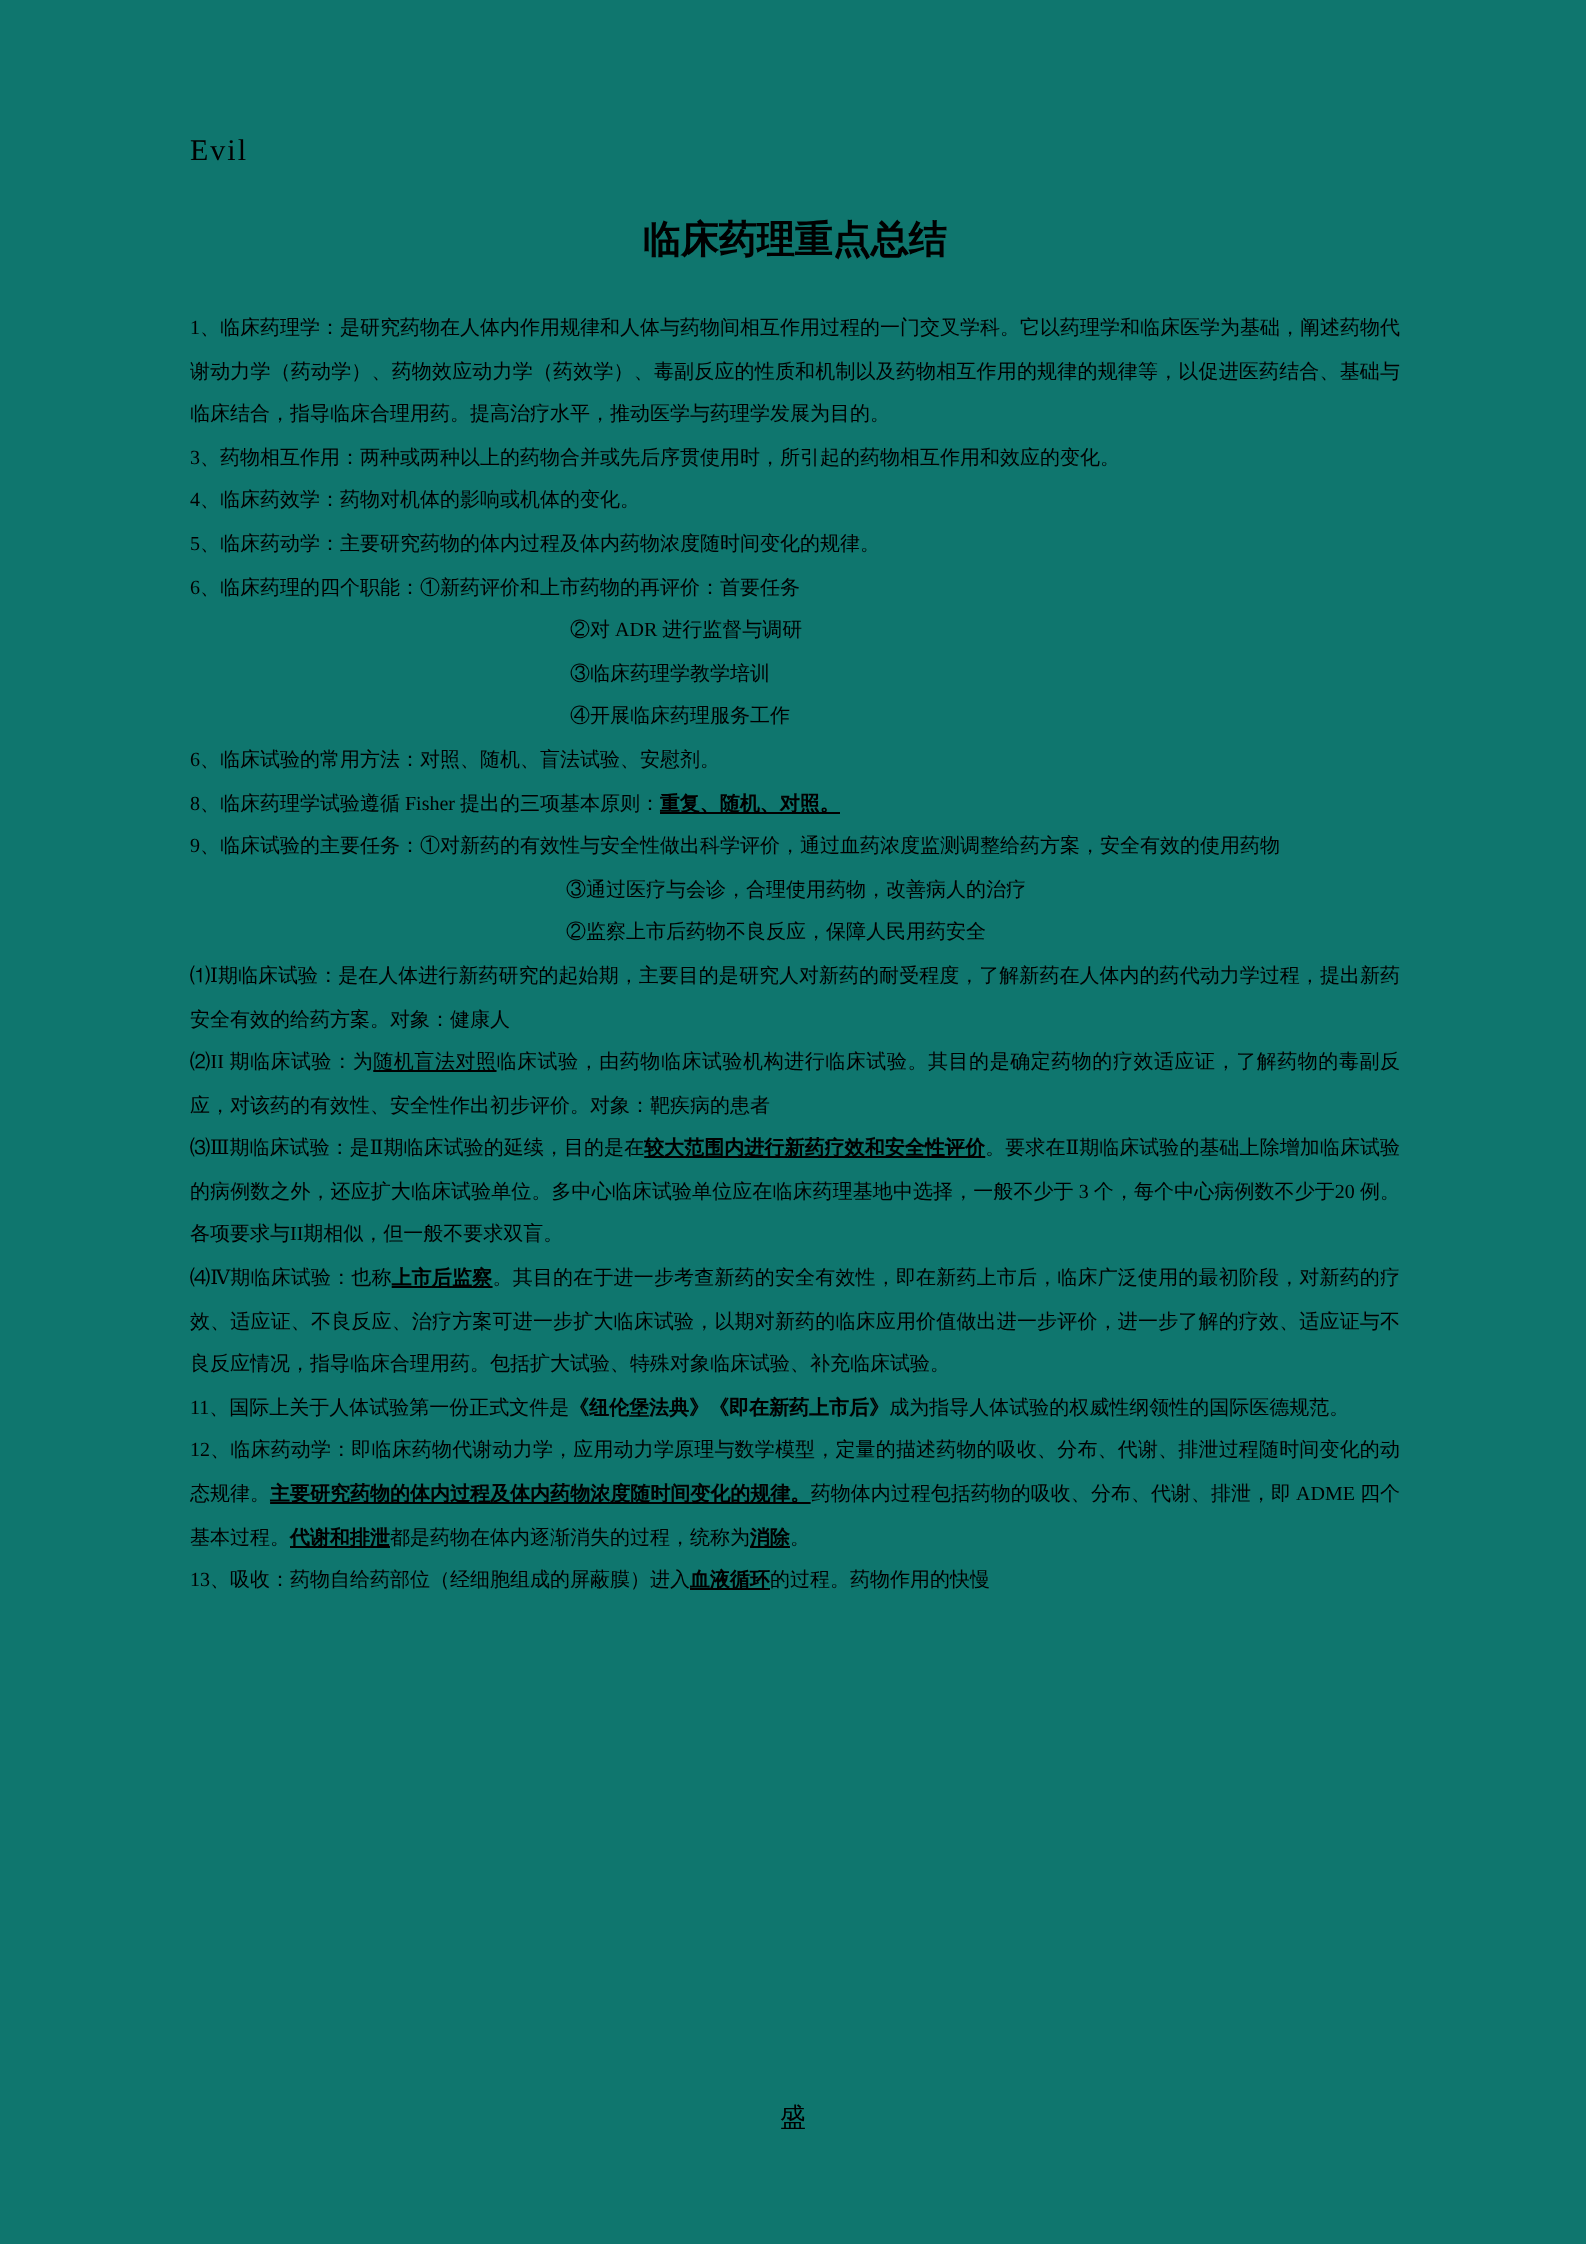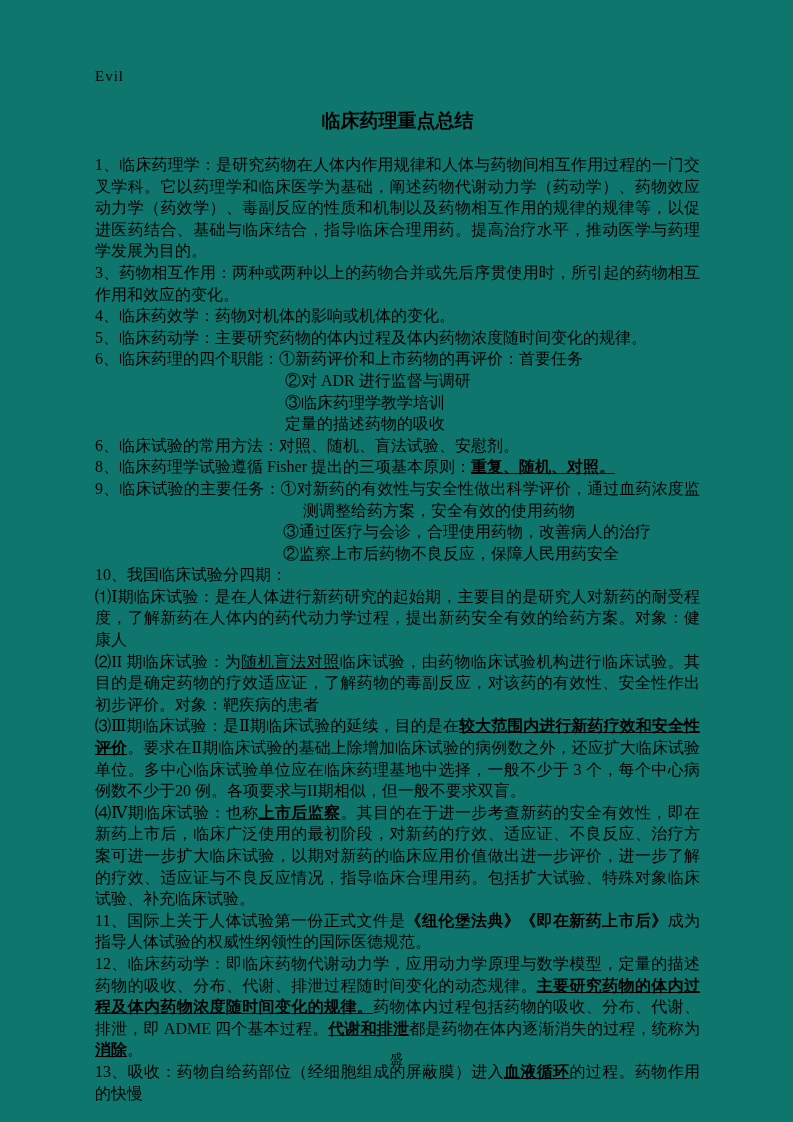--- a/index.html
+++ b/index.html
@@ -29,21 +29,21 @@
   }
   .doc-title {
     text-align: center;
     font-size: 19px;
     font-weight: 600;
     line-height: 26px;
     margin-top: 22px;
     margin-bottom: 20px;
   }
   .doc-body {
-    font-size: 16px;
+    font-size: 10px;
     line-height: 21.6px;
     text-align: justify;
   }
   .para {
     margin: 0;
     padding: 0;
   }
   
   .bu {
     font-weight: bold;
@@ -96,31 +96,30 @@
 
     <p class="para"><span>3、药物相互作用：两种或两种以上的药物合并或先后序贯使用时，所引起的药物相互作用和效应的变化。</span></p>
 
     <p class="para"><span>4、临床药效学：药物对机体的影响或机体的变化。</span></p>
 
     <p class="para"><span>5、临床药动学：主要研究药物的体内过程及体内药物浓度随时间变化的规律。</span></p>
 
     <p class="para"><span>6、临床药理的四个职能：①新药评价和上市药物的再评价：首要任务</span></p>
     <p class="para sub6"><span>②对 ADR 进行监督与调研</span></p>
     <p class="para sub6"><span>③临床药理学教学培训</span></p>
-    <p class="para sub6"><span>定量的描述药物的吸收</span></p>
+    <p class="para sub6"><span>④开展临床药理服务工作</span></p>
 
     <p class="para"><span>6、临床试验的常用方法：对照、随机、盲法试验、安慰剂。</span></p>
 
     <p class="para"><span>8、临床药理学试验遵循 Fisher 提出的三项基本原则：</span><span class="bu">重复、随机、对照。</span></p>
 
     <p class="para hang9"><span>9、临床试验的主要任务：①对新药的有效性与安全性做出科学评价，通过血药浓度监测调整给药方案，安全有效的使用药物</span></p>
     <p class="para sub9"><span>③通过医疗与会诊，合理使用药物，改善病人的治疗</span></p>
     <p class="para sub9"><span>②监察上市后药物不良反应，保障人民用药安全</span></p>
 
-    <p class="para"><span>10、我国临床试验分四期：</span></p>
 
     <p class="para"><span>⑴Ⅰ期临床试验：是在人体进行新药研究的起始期，主要目的是研究人对新药的耐受程度，了解新药在人体内的药代动力学过程，提出新药安全有效的给药方案。对象：健康人</span></p>
 
     <p class="para"><span>⑵II 期临床试验：为</span><span class="u">随机盲法对照</span><span>临床试验，由药物临床试验机构进行临床试验。其目的是确定药物的疗效适应证，了解药物的毒副反应，对该药的有效性、安全性作出初步评价。对象：靶疾病的患者</span></p>
 
     <p class="para"><span>⑶Ⅲ期临床试验：是Ⅱ期临床试验的延续，目的是在</span><span class="bu">较大范围内进行新药疗效和安全性评价</span><span>。要求在Ⅱ期临床试验的基础上除增加临床试验的病例数之外，还应扩大临床试验单位。多中心临床试验单位应在临床药理基地中选择，一般不少于 3 个，每个中心病例数不少于20 例。各项要求与II期相似，但一般不要求双盲。</span></p>
 
     <p class="para"><span>⑷Ⅳ期临床试验：也称</span><span class="bu">上市后监察</span><span>。其目的在于进一步考查新药的安全有效性，即在新药上市后，临床广泛使用的最初阶段，对新药的疗效、适应证、不良反应、治疗方案可进一步扩大临床试验，以期对新药的临床应用价值做出进一步评价，进一步了解的疗效、适应证与不良反应情况，指导临床合理用药。包括扩大试验、特殊对象临床试验、补充临床试验。</span></p>
 
     <p class="para"><span>11、国际上关于人体试验第一份正式文件是</span><span class="b">《纽伦堡法典》《即在新药上市后》</span><span>成为指导人体试验的权威性纲领性的国际医德规范。</span></p>

